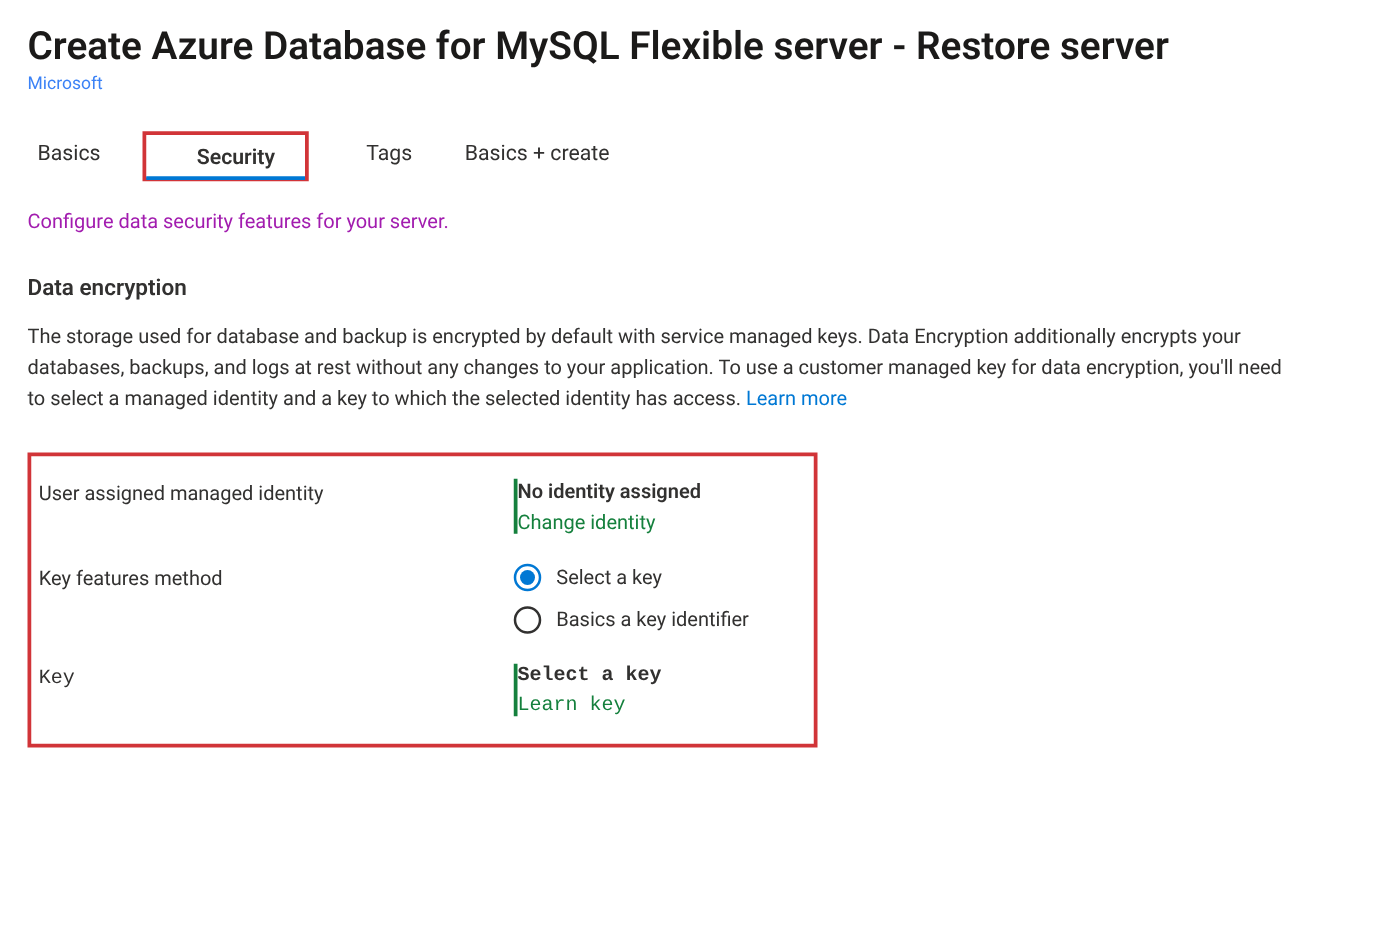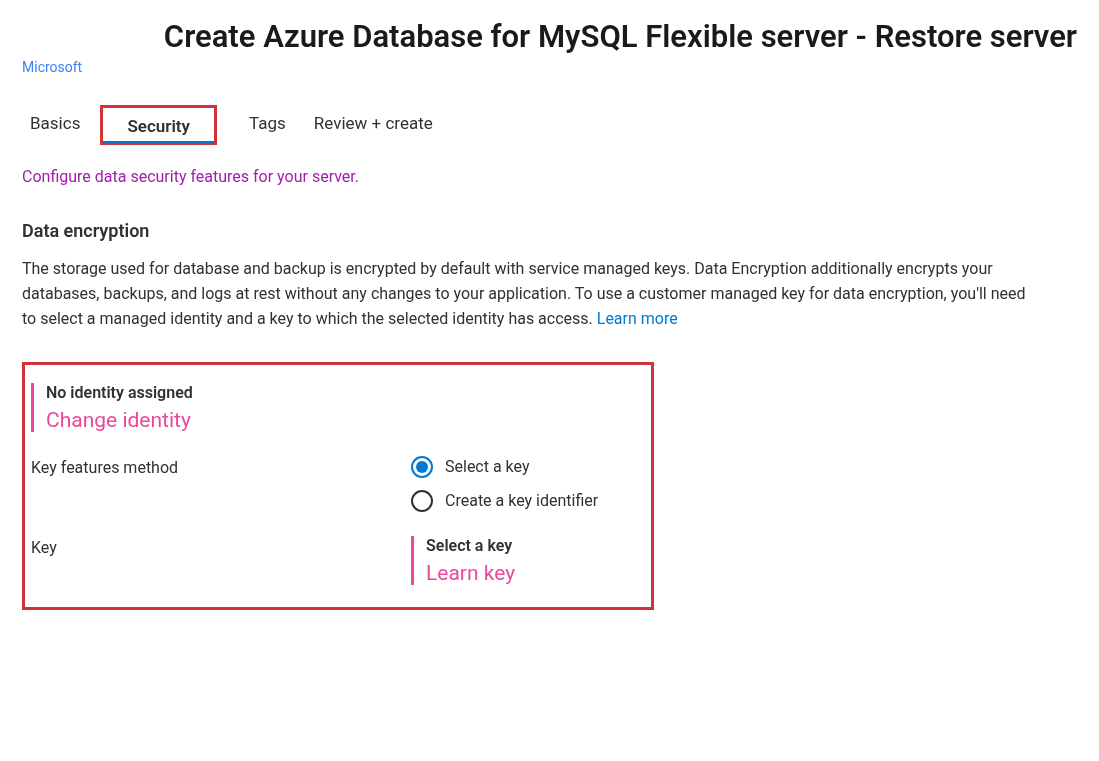--- a/index.html
+++ b/index.html
@@ -9,31 +9,30 @@
       background: #ffffff;
       padding: 18px 22px;
       width: 1099px;
     }
     .page-title {
       font-size: 31px;
       font-weight: 600;
       color: #1b1a19;
       line-height: 1.2;
       margin-bottom: 4px;
-      text-align: right;
     }
     .subtitle {
       font-size: 14px;
       color: #3b82f6;
       margin-bottom: 28px;
     }
     .tabs {
       display: flex;
       align-items: flex-end;
-      gap: 12px;
+      gap: 26px;
       border-bottom: 0px solid transparent;
       margin-bottom: 24px;
       padding-left: 0;
     }
     .tab {
       font-size: 17px;
       padding: 10px 8px 10px 8px;
       cursor: pointer;
       color: #323130;
       position: relative;
@@ -43,21 +42,21 @@
     }
     .tab.active::after {
       content: "";
       position: absolute;
       left: 0; right: 0; bottom: -2px;
       height: 3px;
       background: #0078d4;
     }
     .tab-highlight {
       border: 3px solid #d13438;
-      padding: 8px 24px 6px 24px;
+      padding: 8px 24px 6px 40px;
       margin-bottom: -2px;
     }
     .tab-highlight::after {
       left: -3px; right: -36px; bottom:-3px;
     }
     .intro {
       font-size: 16px;
       color: #a21caf;
       margin-bottom: 34px;
     }
@@ -79,43 +78,42 @@
     .settings-box {
       border: 3px solid #d13438;
       padding: 18px 18px 22px 6px;
       width: 632px;
     }
     .row {
       display: flex;
       align-items: flex-start;
       margin-bottom: 24px;
     }
-    .row:last-child { margin-bottom: 0; }
+    .row:last-child { margin-bottom: 0; font-family: Liberation Mono, monospace; }
     .row-label {
       width: 380px;
       flex-shrink: 0;
       font-size: 16px;
       color: #323130;
       padding-top: 2px;
     }
     .row-value {
       flex: 1;
     }
     .value-block {
-      border-left: 3px solid #ec4899;
-      padding-left: 12px;
+      border-left: 3px solid #15803d;
     }
     .value-strong {
       font-weight: 600;
       font-size: 16px;
       margin-bottom: 6px;
     }
     .value-link {
-      color: #ec4899;
-      font-size: 21px;
+      color: #15803d;
+      font-size: 16px;
       cursor: pointer;
     }
     .radio-group {
       display: flex;
       flex-direction: column;
       gap: 12px;
     }
     .radio-opt {
       display: flex;
       align-items: center;
@@ -146,53 +144,54 @@
 </head>
 <body>
 
 <h1 class="page-title">Create Azure Database for MySQL Flexible server - Restore server</h1>
 <div class="subtitle">Microsoft</div>
 
 <div class="tabs">
   <div class="tab">Basics</div>
   <div class="tab active tab-highlight">Security</div>
   <div class="tab" style="margin-left:12px;">Tags</div>
-  <div class="tab">Review + create</div>
+  <div class="tab">Basics + create</div>
 </div>
 
 <div class="intro">Configure data security features for your server.</div>
 
 <h2 class="section-heading">Data encryption</h2>
 
 <p class="section-desc">
   <span>The storage used for database and backup is encrypted by default with service managed keys. Data Encryption additionally encrypts your databases, backups, and logs at rest without any changes to your application. To use a customer managed key for data encryption, you'll need to select a managed identity and a key to which the selected identity has access. </span><span class="link">Learn more</span>
 </p>
 
 <div class="settings-box">
 
   <div class="row">
+    <div class="row-label">User assigned managed identity</div>
     <div class="row-value value-block">
       <div class="value-strong">No identity assigned</div>
       <div class="value-link">Change identity</div>
     </div>
   </div>
 
   <div class="row" style="margin-top:12px;">
     <div class="row-label">Key features method</div>
     <div class="row-value">
       <div class="radio-group">
         <div class="radio-opt">
           <span class="radio-circle selected">
               <span class="radio-dot"></span>
             </span>
           <span>Select a key</span>
         </div>
         <div class="radio-opt">
           <span class="radio-circle"></span>
-          <span>Create a key identifier</span>
+          <span>Basics a key identifier</span>
         </div>
       </div>
     </div>
   </div>
 
   <div class="row" style="margin-top:18px;">
     <div class="row-label">Key</div>
     <div class="row-value value-block">
       <div class="value-strong">Select a key</div>
       <div class="value-link">Learn key</div>

